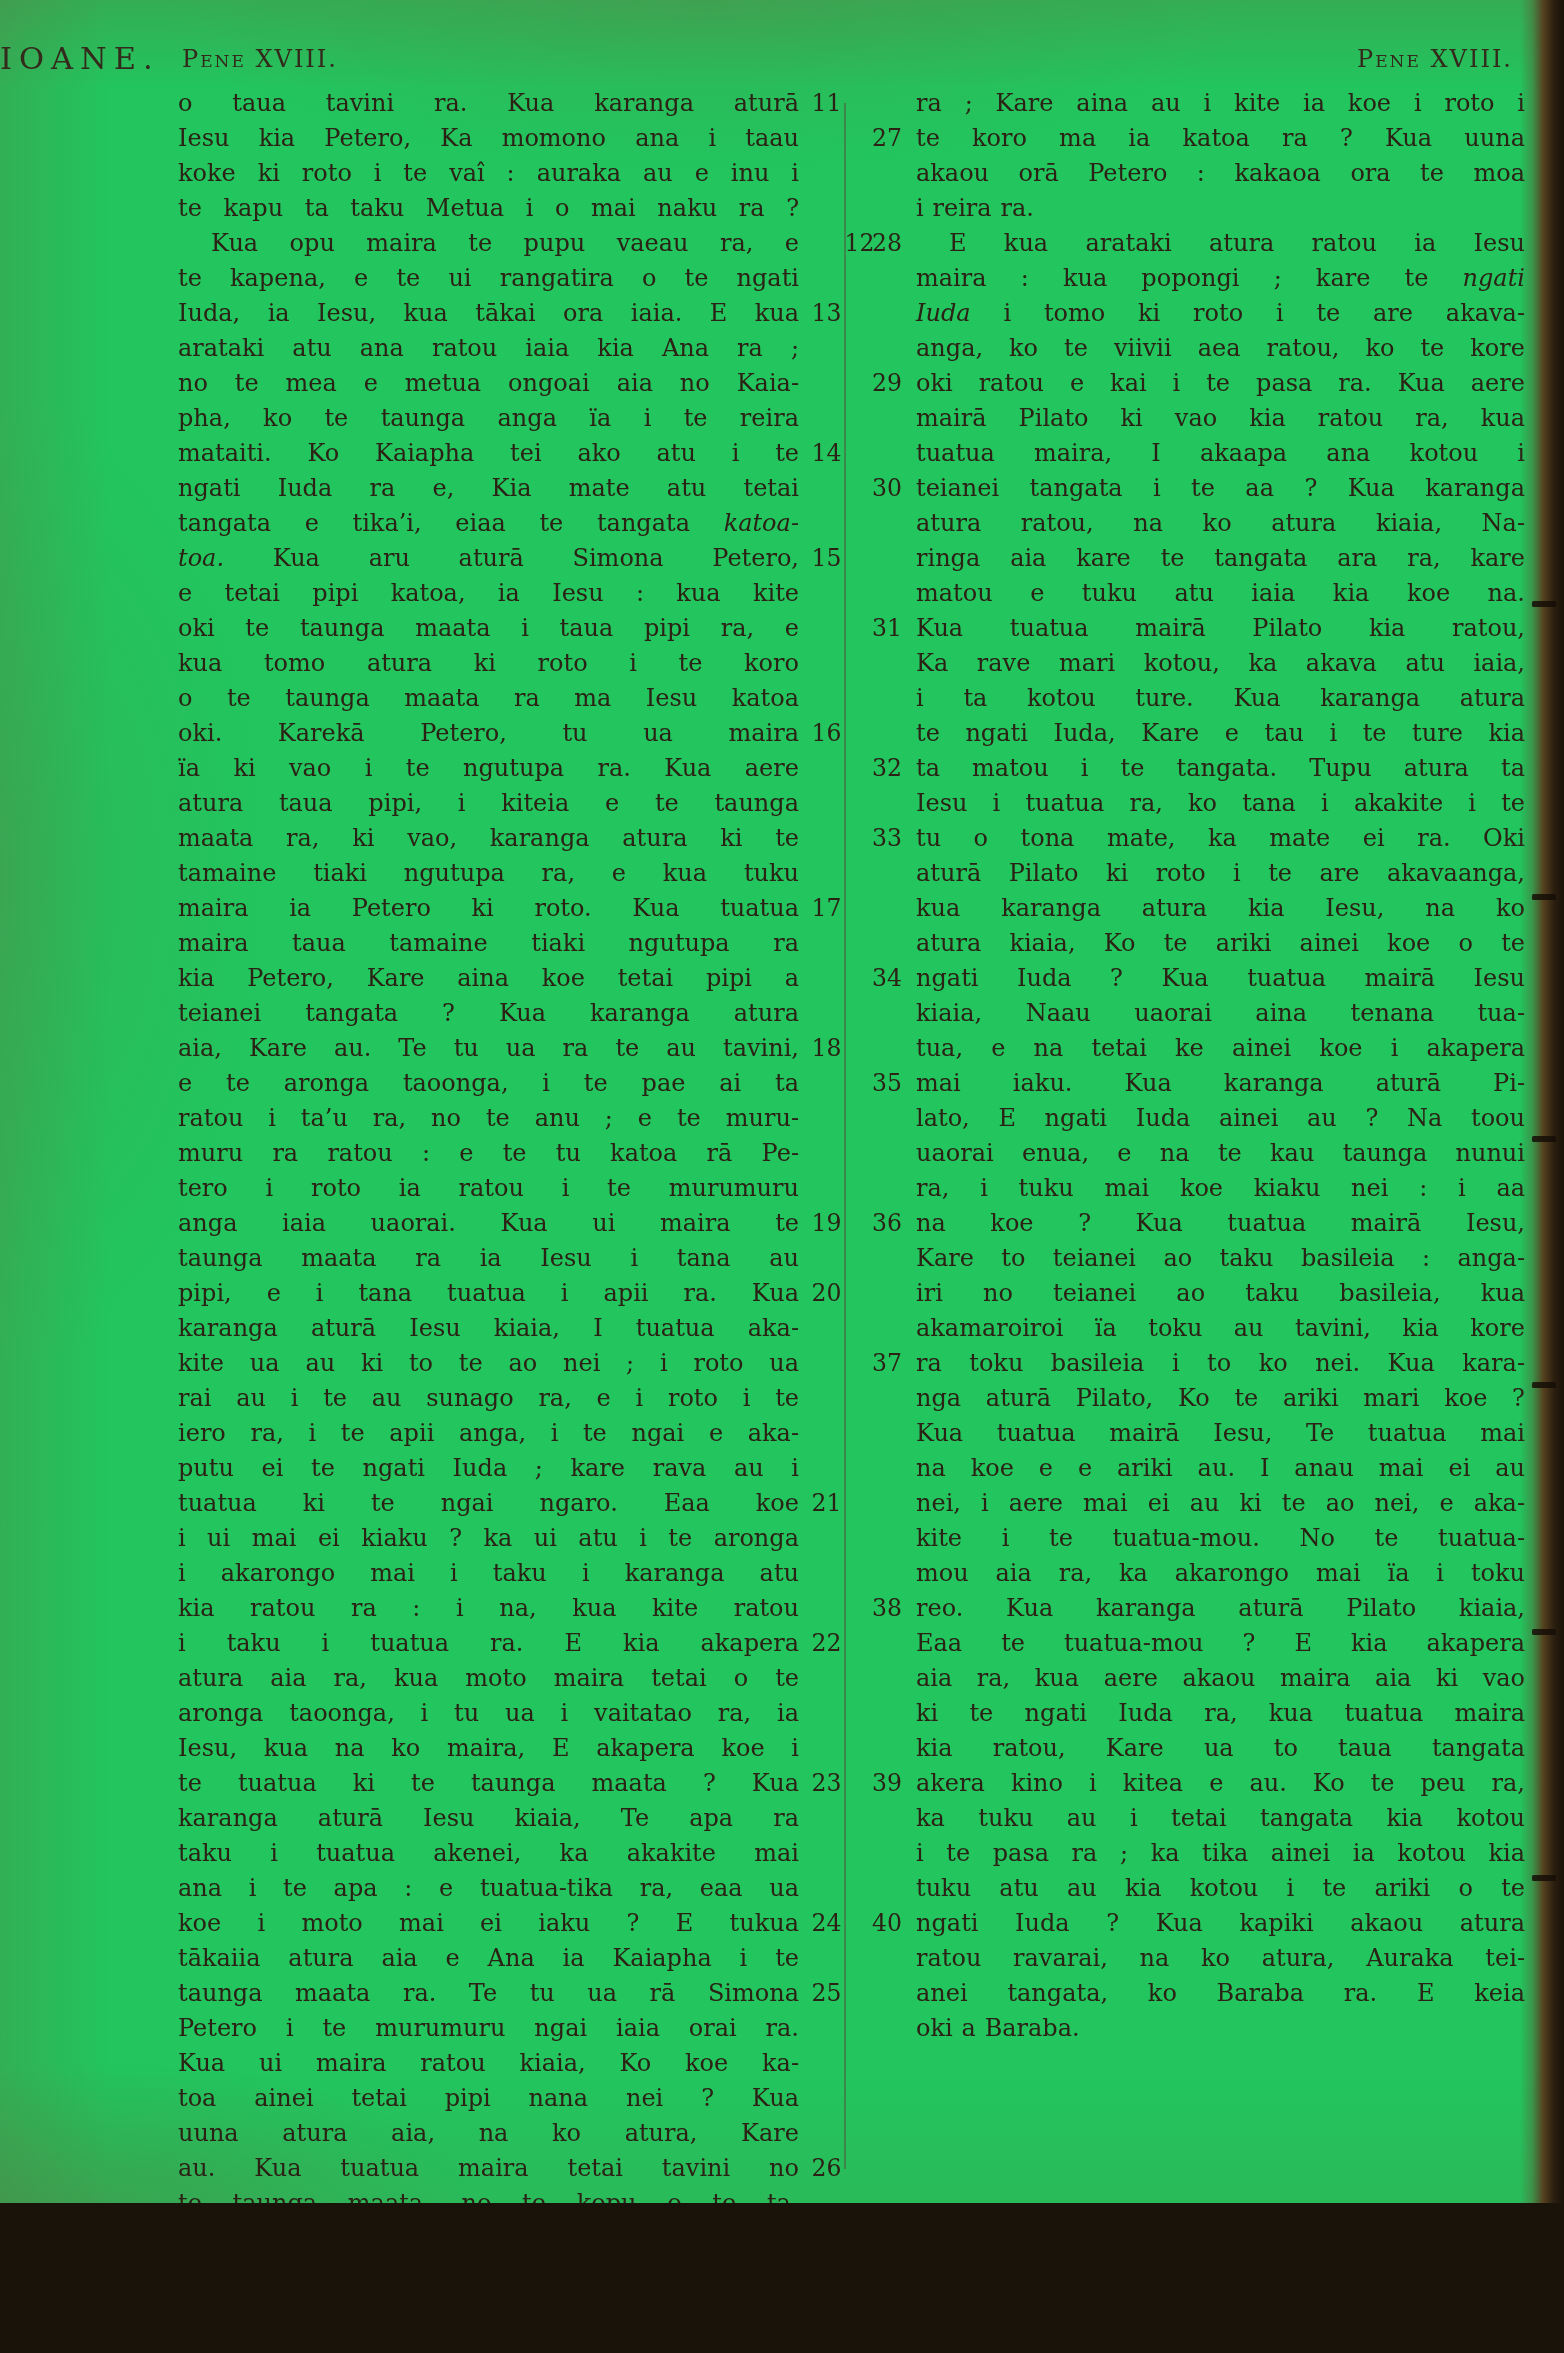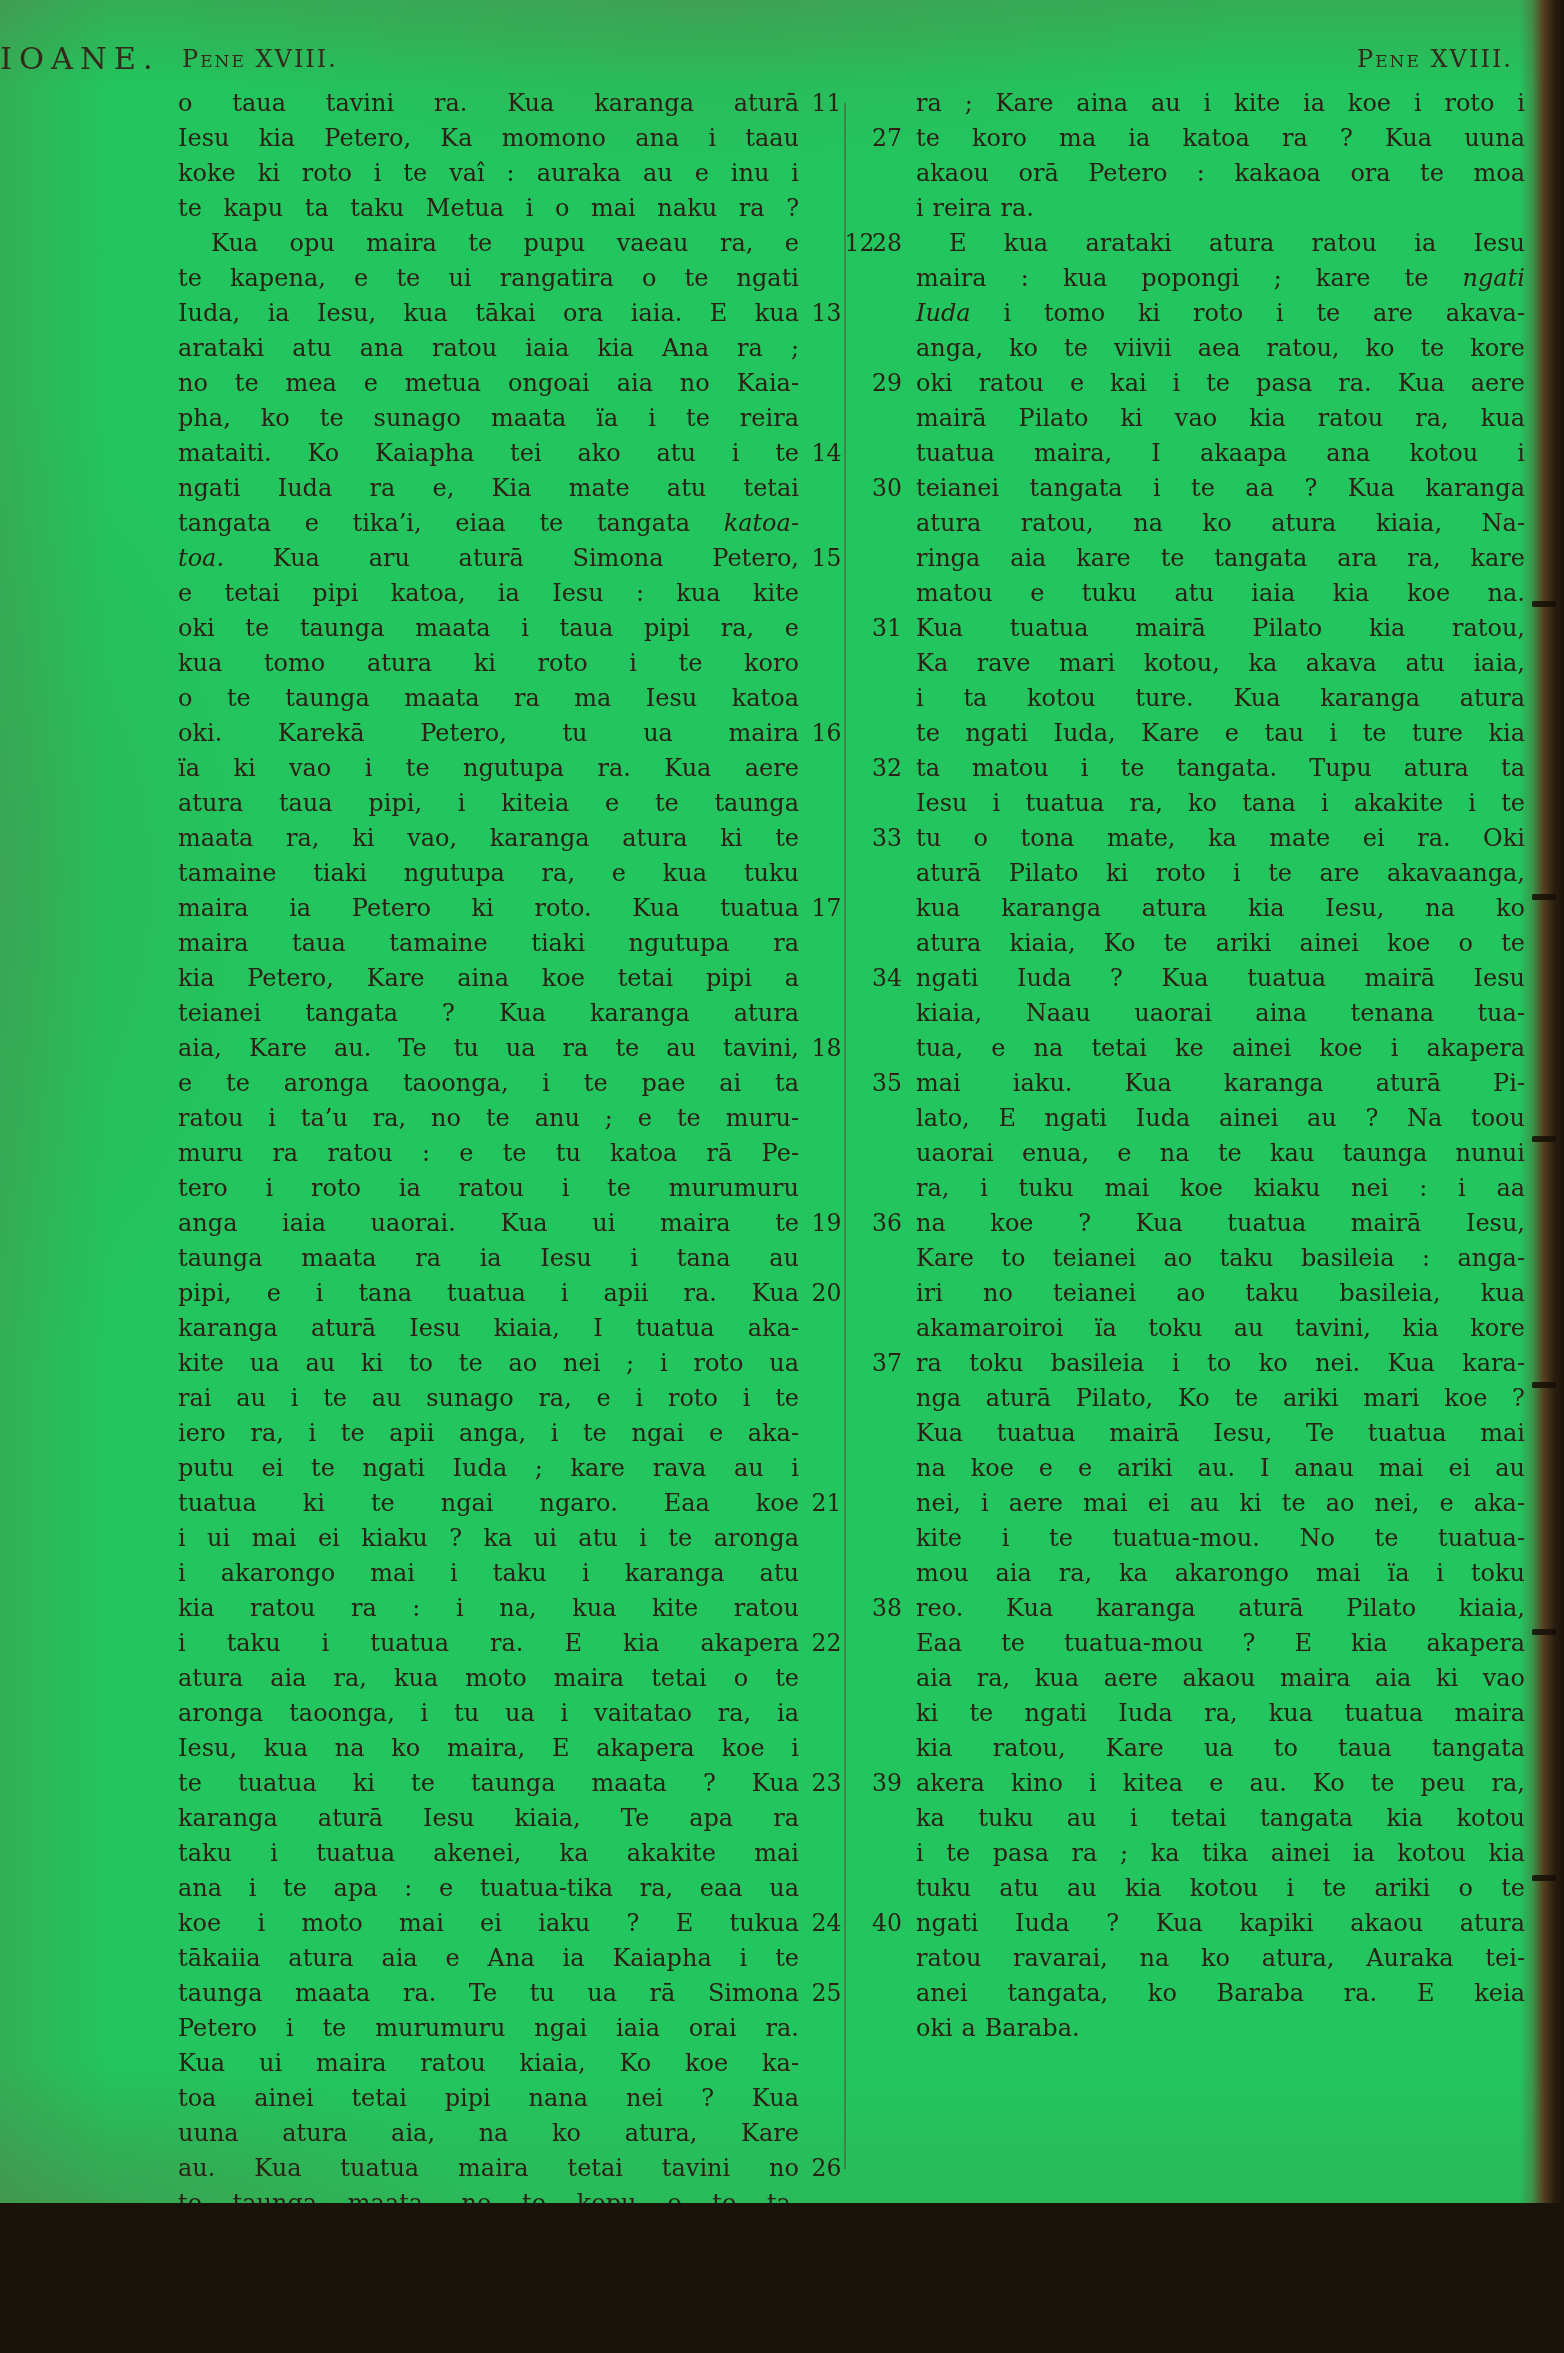--- a/index.html
+++ b/index.html
@@ -78,21 +78,21 @@
   <div id="col-left" class="col">
       <div class="line">o taua tavini ra.  Kua karanga aturā<span class="vnum">11</span></div>
       <div class="line">Iesu kia Petero, Ka momono ana i taau</div>
       <div class="line">koke ki roto i te vaî : auraka au e inu i</div>
       <div class="line">te kapu ta taku Metua i o mai naku ra ?</div>
       <div class="line ind">Kua opu maira te pupu vaeau ra, e<span class="vnum">12</span></div>
       <div class="line">te kapena, e te ui rangatira o te ngati</div>
       <div class="line">Iuda, ia Iesu, kua tākai ora iaia.  E kua<span class="vnum">13</span></div>
       <div class="line">arataki atu ana ratou iaia kia Ana ra ;</div>
       <div class="line">no te mea e metua ongoai aia no Kaia-</div>
-      <div class="line">pha, ko te sunago maata ïa i te reira</div>
+      <div class="line">pha, ko te taunga anga ïa i te reira</div>
       <div class="line">mataiti.  Ko Kaiapha tei ako atu i te<span class="vnum">14</span></div>
       <div class="line">ngati Iuda ra e, Kia mate atu tetai</div>
       <div class="line">tangata e tika’i, eiaa te tangata <i>katoa-</i></div>
       <div class="line"><i>toa.</i>  Kua aru aturā Simona Petero,<span class="vnum">15</span></div>
       <div class="line">e tetai pipi katoa, ia Iesu : kua kite</div>
       <div class="line">oki te taunga maata i taua pipi ra, e</div>
       <div class="line">kua tomo atura ki roto i te koro</div>
       <div class="line">o te taunga maata ra ma Iesu katoa</div>
       <div class="line">oki.  Karekā Petero, tu ua maira<span class="vnum">16</span></div>
       <div class="line">ïa ki vao i te ngutupa ra.  Kua aere</div>

